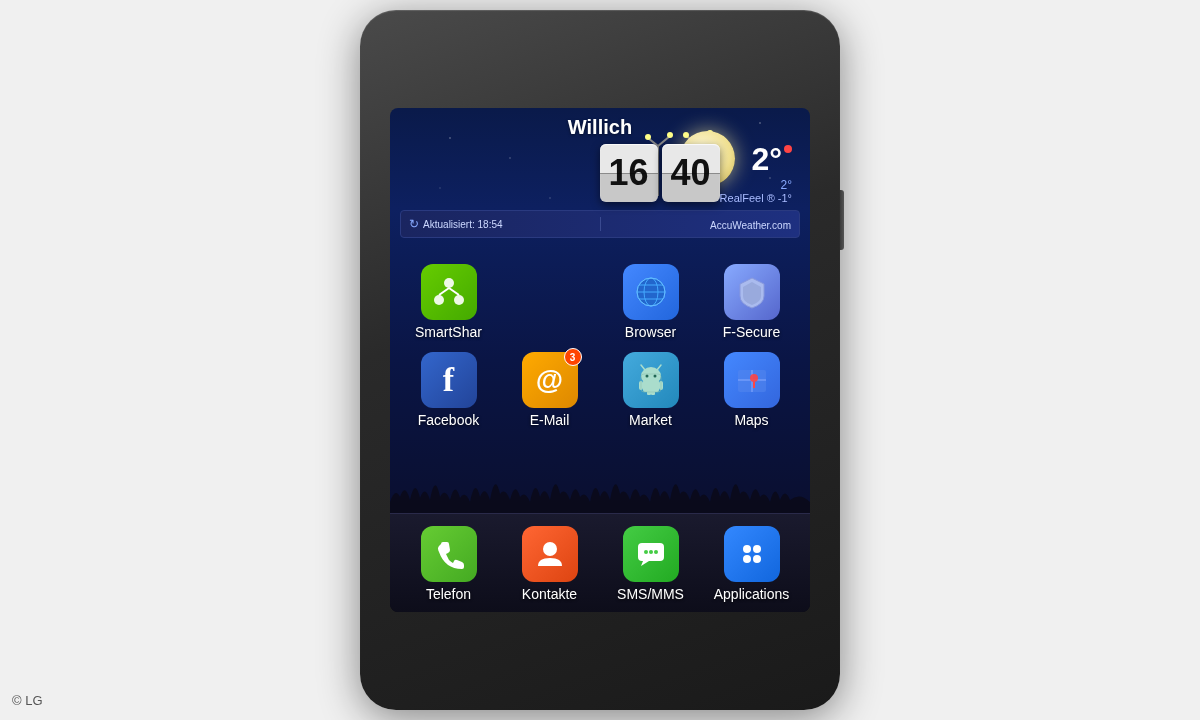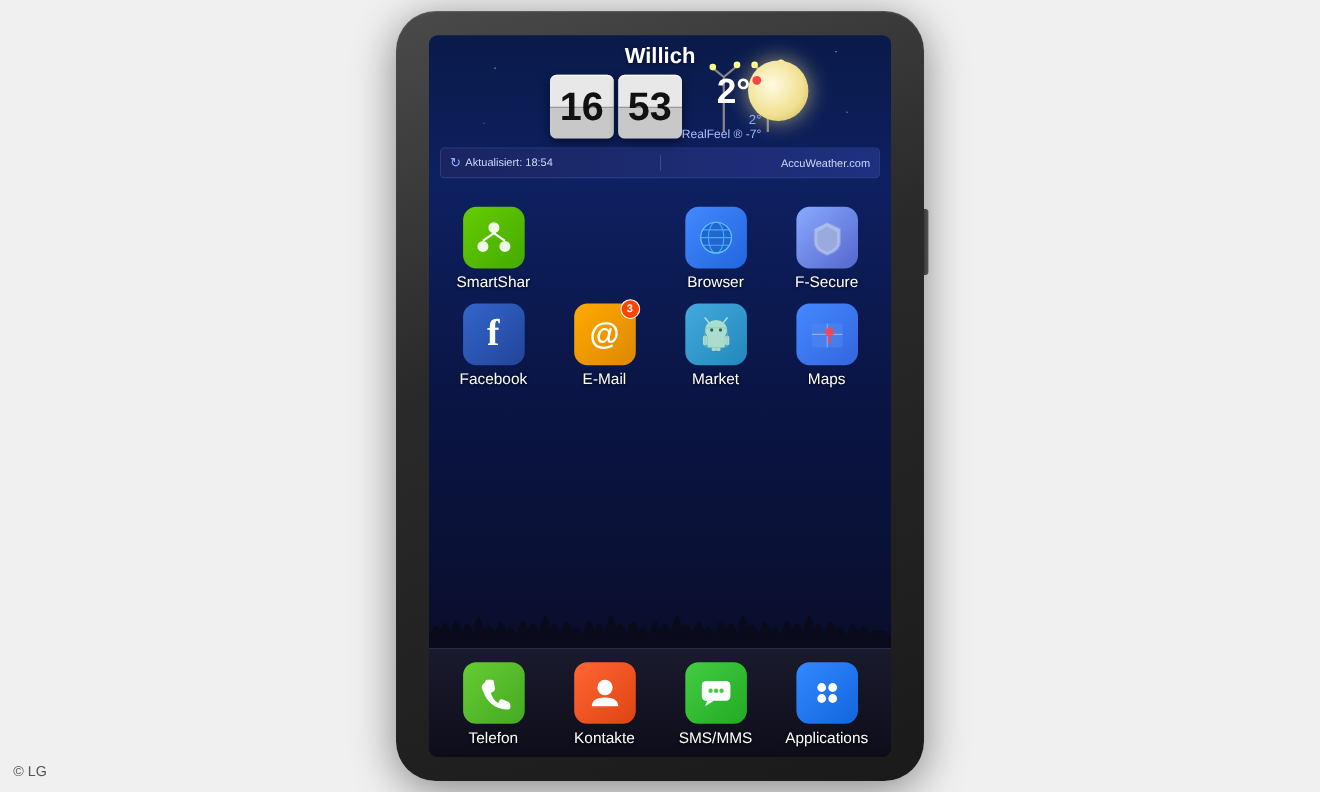--- a/index.html
+++ b/index.html
@@ -27,21 +27,21 @@
       background: linear-gradient(160deg, #4a4a4a 0%, #2a2a2a 40%, #1a1a1a 100%);
       border-radius: 36px;
       display: flex;
       align-items: center;
       justify-content: center;
       box-shadow: 0 8px 40px rgba(0,0,0,0.45), inset 0 1px 1px rgba(255,255,255,0.15);
       position: relative;
     }
     .phone-screen {
       width: 420px;
-      height: 656px;
+      height: 504px;
       background: linear-gradient(180deg, #0a1a4a 0%, #0d2060 20%, #0a1545 50%, #0a0f30 80%, #050810 100%);
       border-radius: 8px;
       overflow: hidden;
       position: relative;
       display: flex;
       flex-direction: column;
     }
     
     .phone-screen::before {
       content: '';
@@ -77,21 +77,21 @@
     }
     .date-line {
       text-align: center;
       color: #ccddff;
       font-size: 11px;
       margin-bottom: 6px;
     }
     .weather-main {
       display: flex;
       align-items: center;
-      justify-content: center;
+      justify-content: flex-end;
       position: relative;
     }
     
     .moon-scene {
       position: absolute;
       right: 60px;
       top: -15px;
       width: 100px;
       height: 80px;
       z-index: 0;
@@ -366,30 +366,30 @@
             <circle cx="70" cy="7" r="3" fill="#ffff88"></circle>
             <line x1="58" y1="18" x2="46" y2="10" stroke="#888" stroke-width="2"></line>
             <circle cx="46" cy="9" r="3" fill="#ffff88"></circle>
           </svg>
           <div class="moon"></div>
         </div>
 
         <div class="flip-clock">
           <div class="flip-digit">16</div>
           <div class="clock-colon"></div>
-          <div class="flip-digit">53</div>
+          <div class="flip-digit">40</div>
         </div>
 
         <div class="temp-display">
           <div style="display:flex;align-items:flex-start;justify-content:flex-end;">
             <span class="temp-main">2°</span>
             <span class="temp-dot"></span>
           </div>
           <div class="temp-secondary">2°</div>
-          <div class="temp-realfeel">RealFeel ® -7°</div>
+          <div class="temp-realfeel">RealFeel ® -1°</div>
         </div>
       </div>
 
       <div class="weather-bar">
         <div class="weather-bar-left">
           <span class="refresh-icon">↻</span>
           <span class="weather-bar-text">Aktualisiert: 18:54</span>
         </div>
         <div class="weather-bar-right">
           <span class="weather-bar-text">AccuWeather.com</span>

